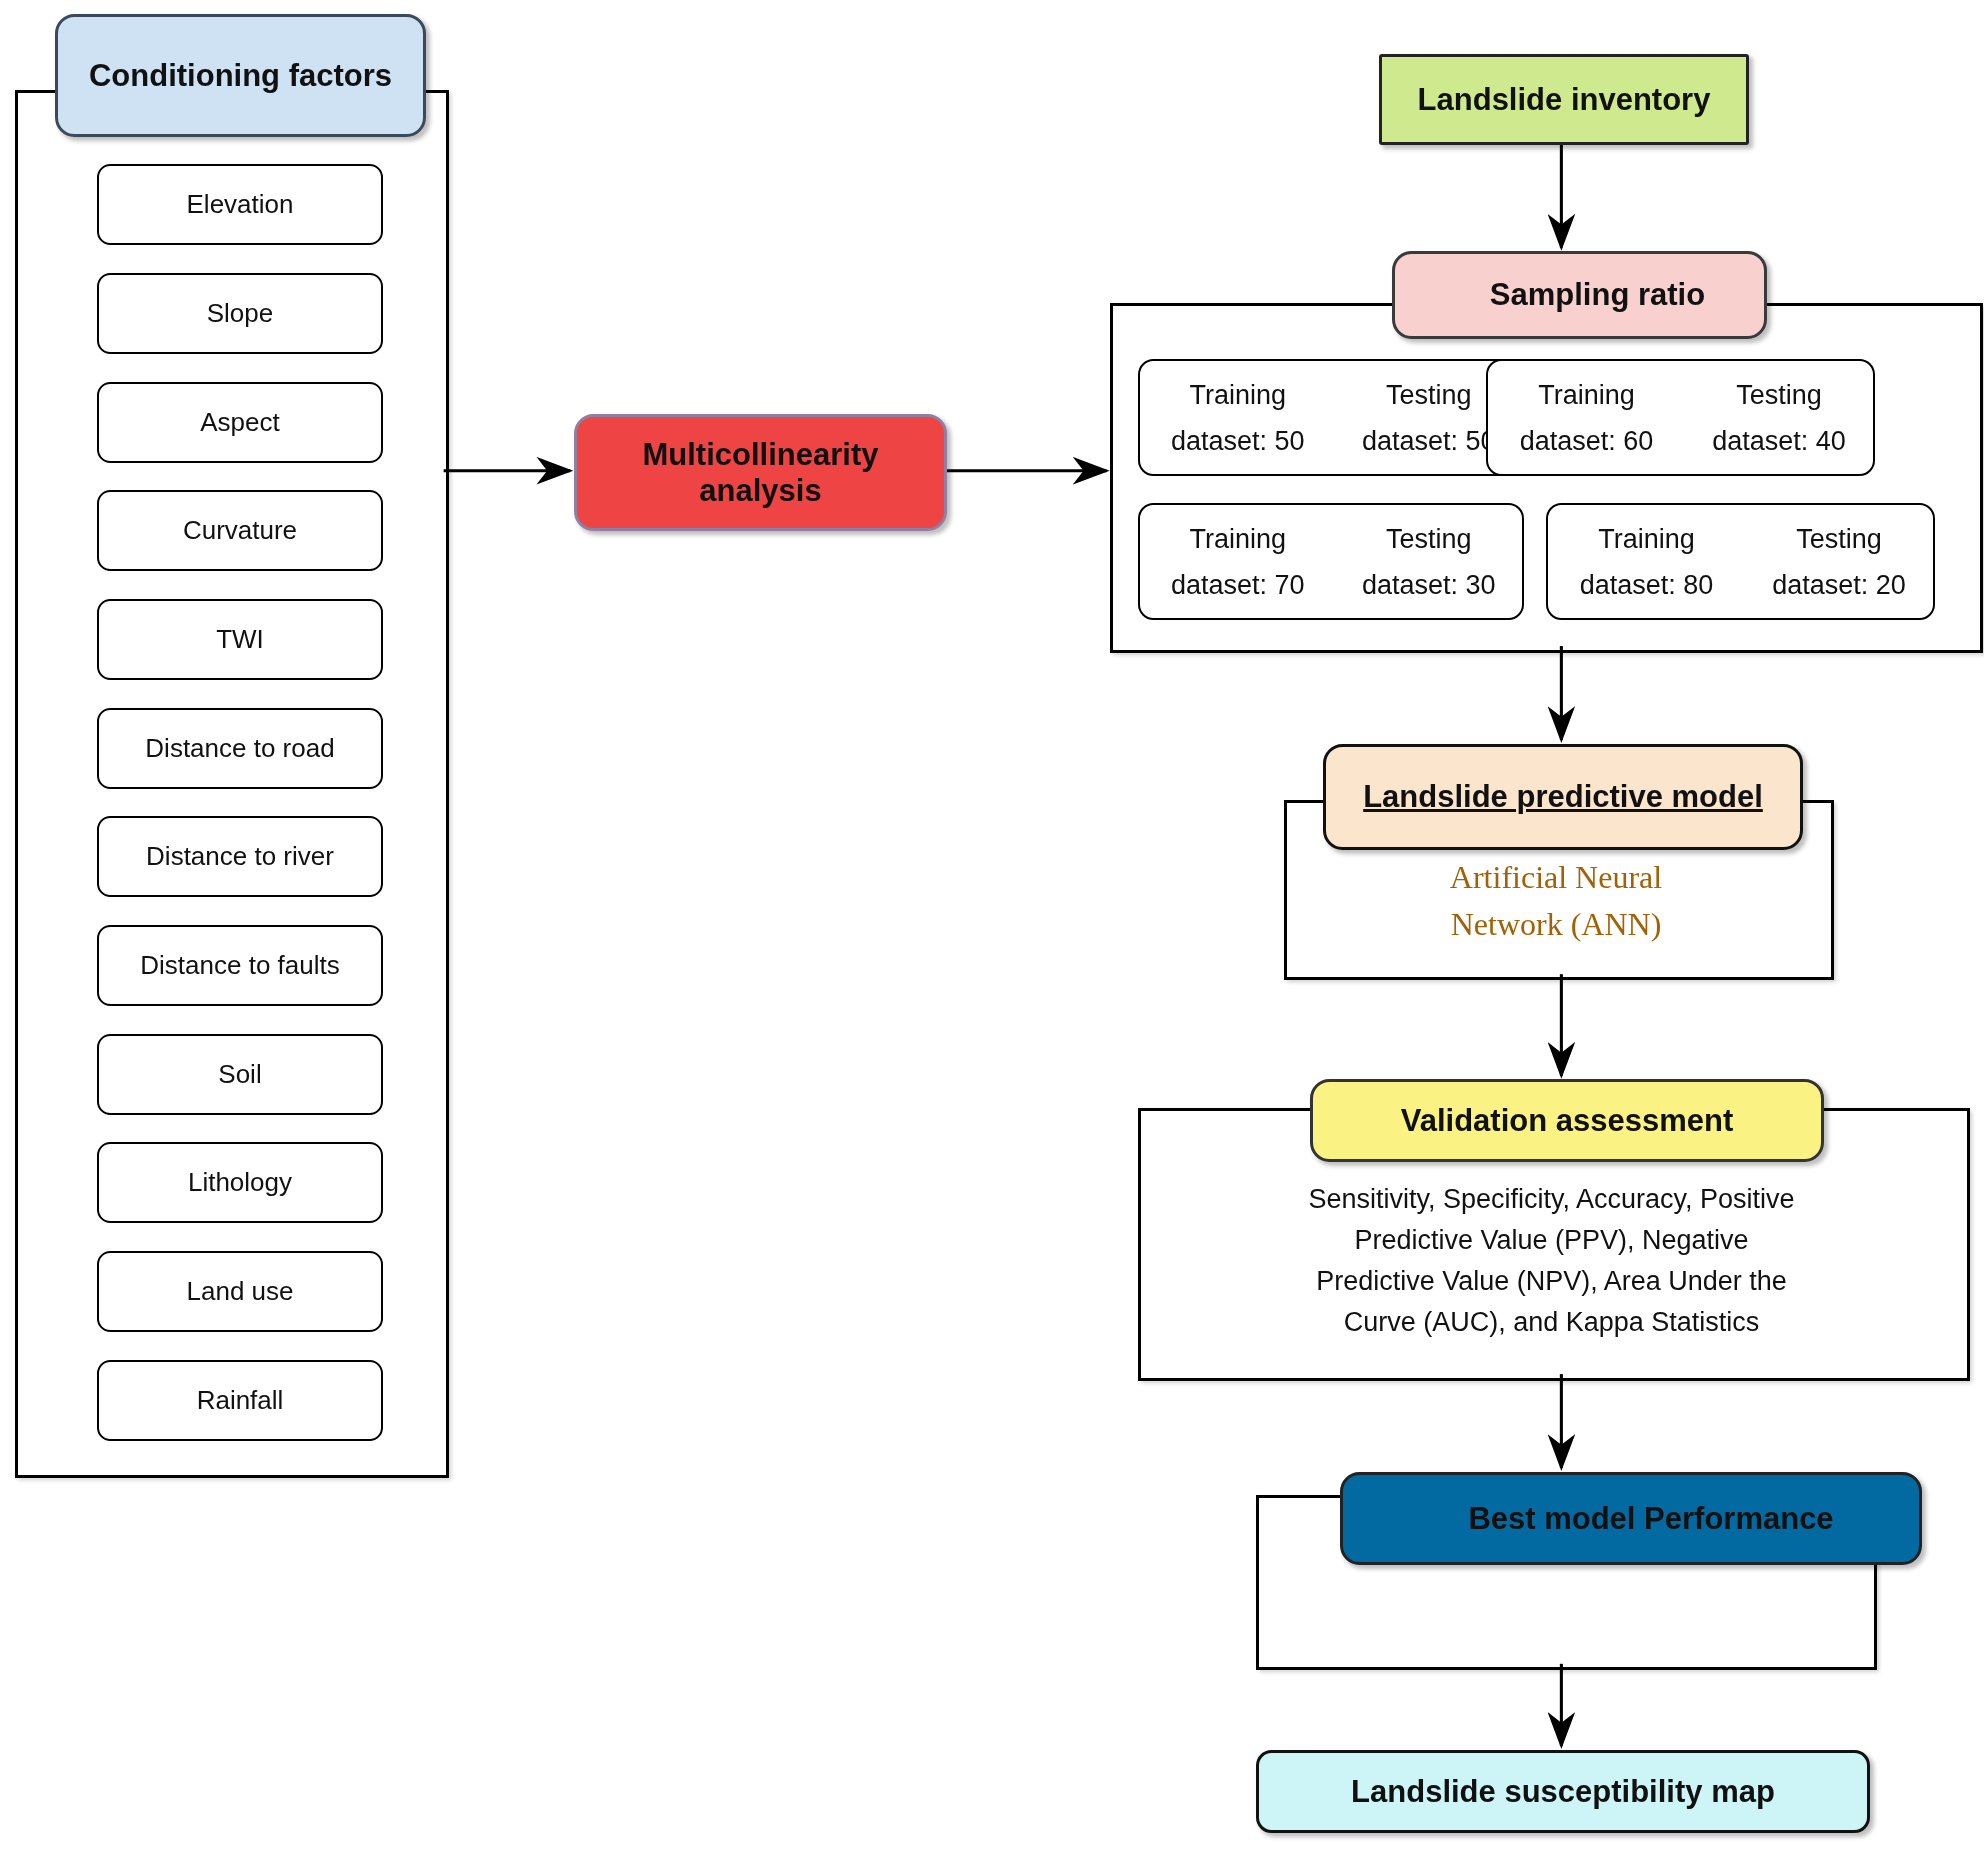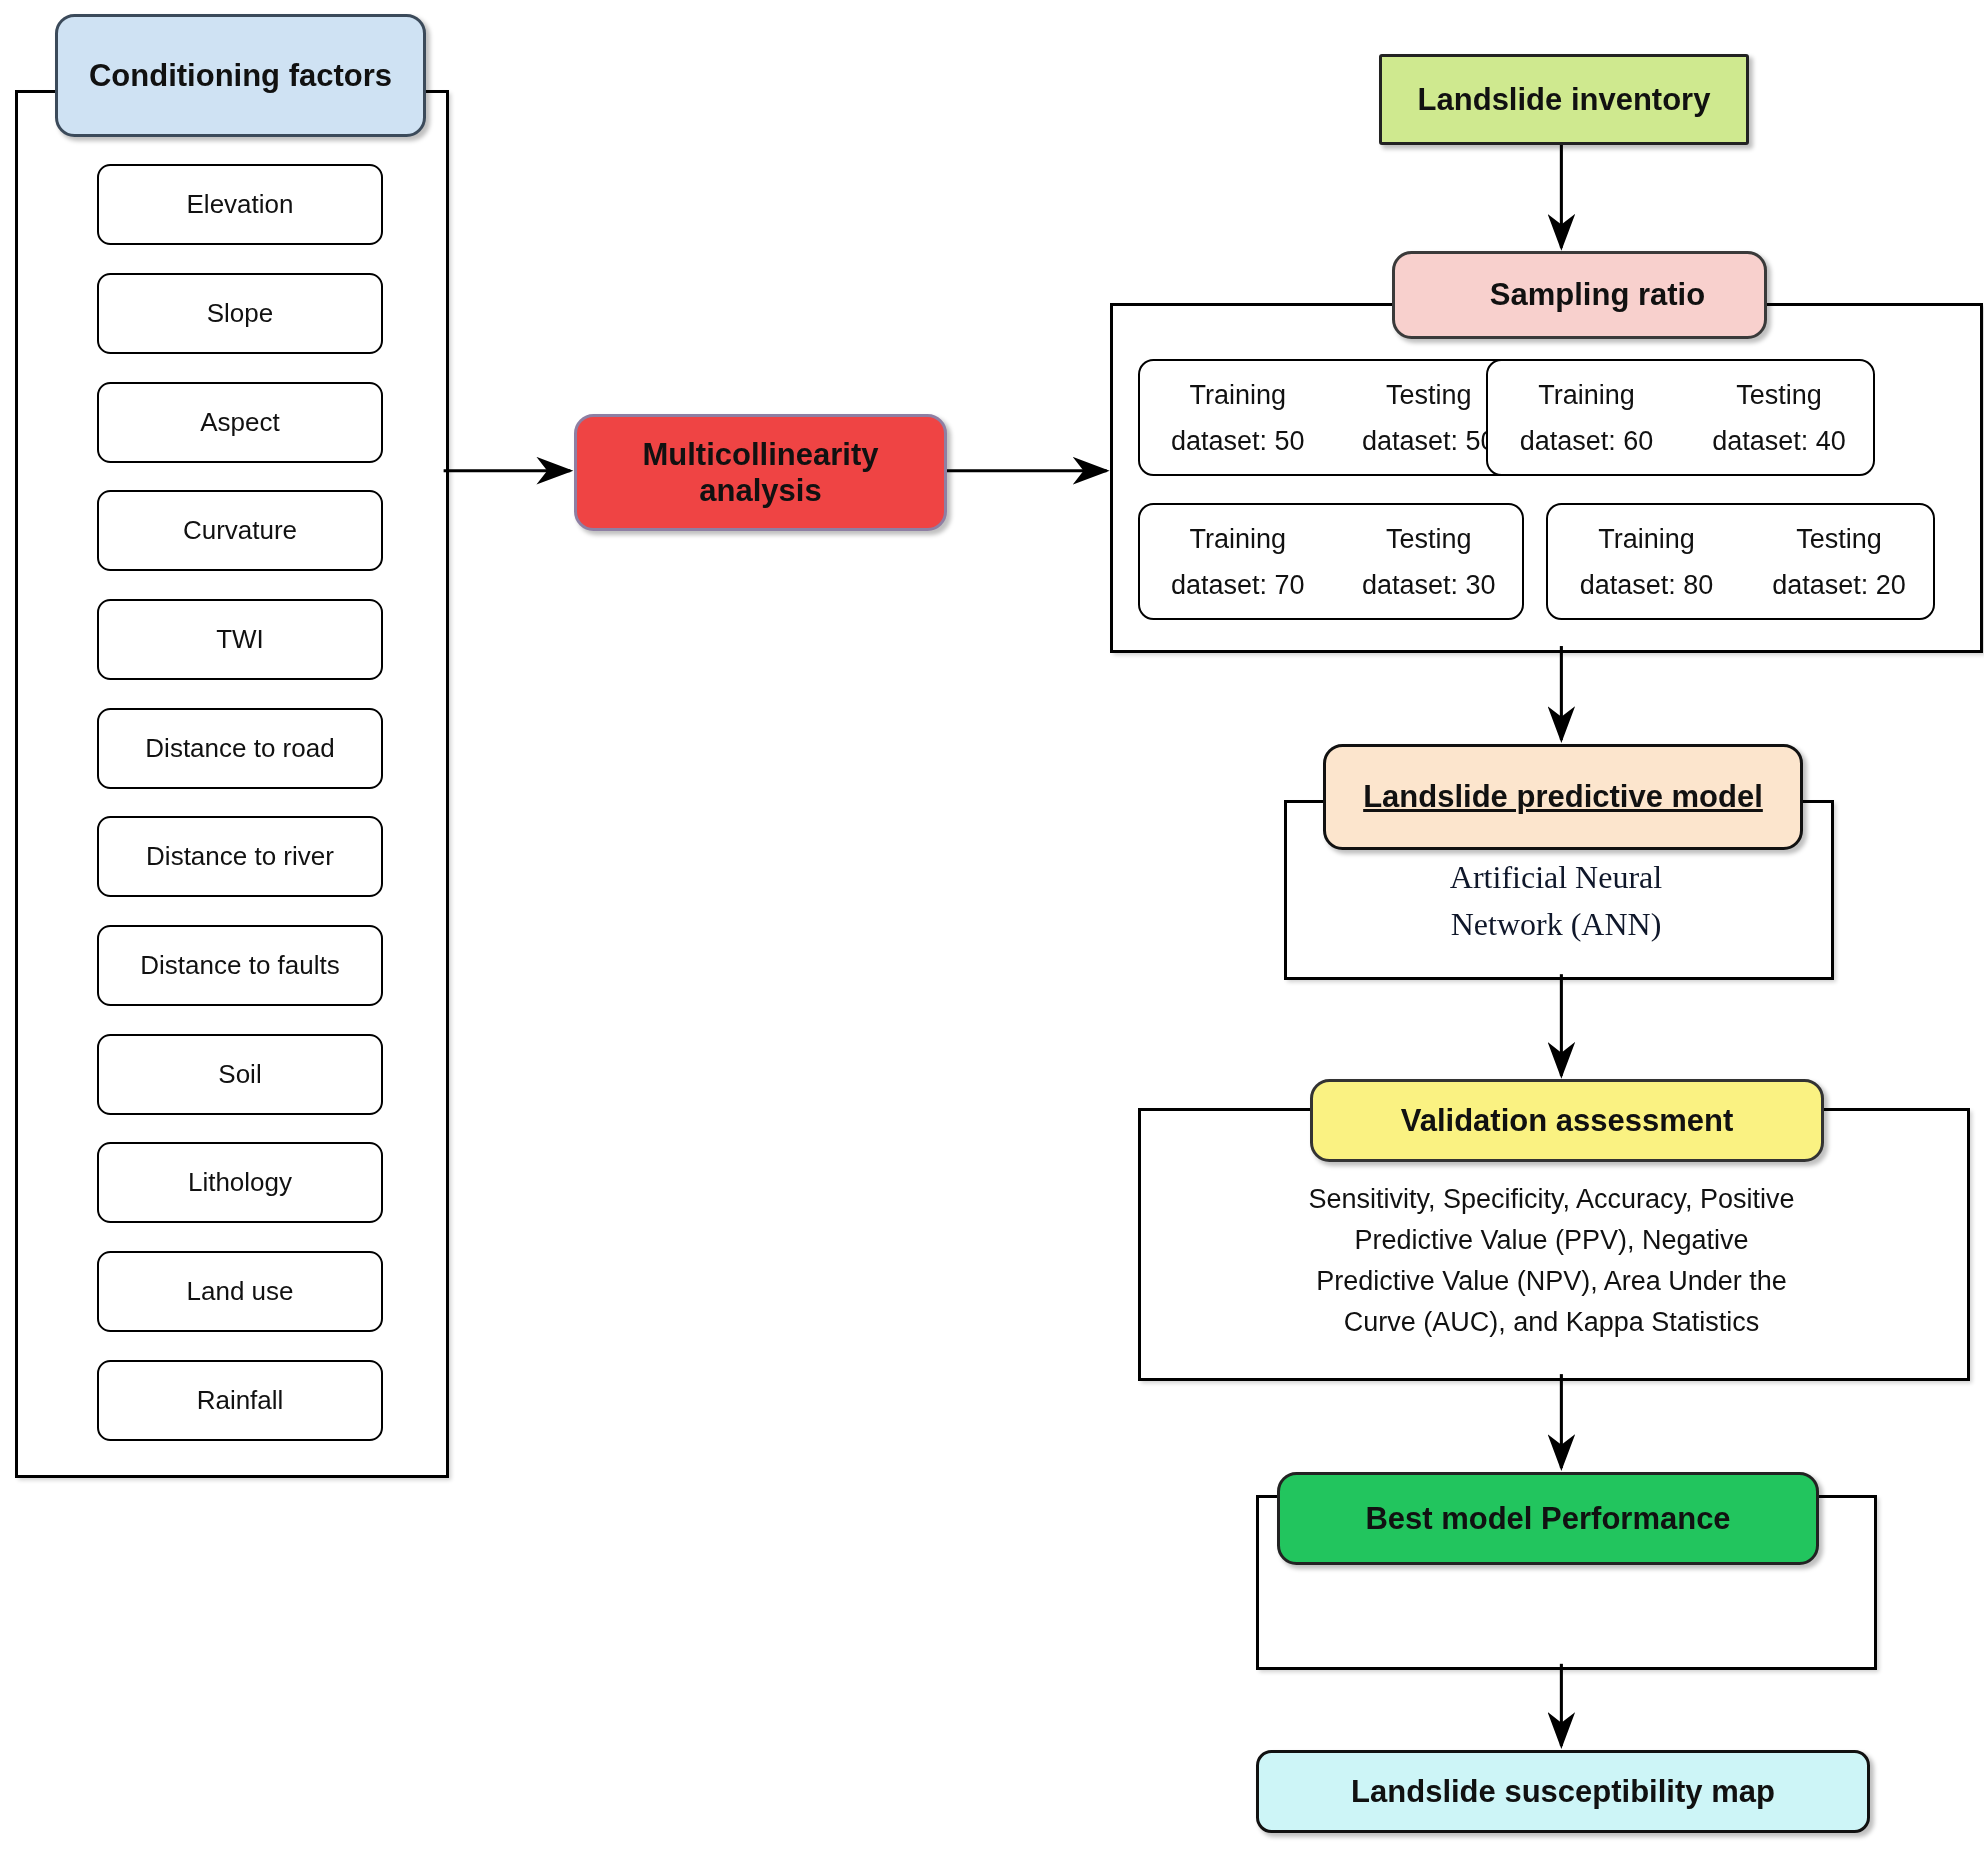--- a/index.html
+++ b/index.html
@@ -50,21 +50,21 @@
   }
   .bodytext{
     position:absolute;
     text-align:center;
     z-index:4;
   }
   .serif{
     font-family:"Liberation Serif", serif;
     font-size:32px;
     line-height:47px;
-    color:#0f172a;
+    color:#a16207;
   }
   #arrow-layer{position:absolute;left:0;top:0;z-index:3;pointer-events:none;}
 </style>
 </head>
 <body>
 
 <div id="canvas">
 
   <svg id="arrow-layer" width="1985" height="1873" viewBox="0 0 3871 3653">
     <defs>
@@ -170,21 +170,21 @@
     <span>Validation assessment</span>
   </div>
   <div class="bodytext" style="left:1159px;top:1179px;width:785px;font-size:27px;line-height:41px;">
     <div>Sensitivity, Specificity, Accuracy, Positive</div>
     <div>Predictive Value (PPV), Negative</div>
     <div>Predictive Value (NPV), Area Under the</div>
     <div>Curve (AUC), and Kappa Statistics</div>
   </div>
 
   <div class="container" style="left:1256px;top:1495px;width:615px;height:169px;"></div>
-  <div class="hdr" style="left:1277px;top:1472px;width:536px;height:87px;background:#22c55e;border:3.6px solid #222;">
+  <div class="hdr" style="left:1340px;top:1472px;width:536px;height:87px;background:#0369a1;border:3.6px solid #222;padding-left:40px;">
     <span>Best model Performance</span>
   </div>
   <div class="bodytext serif" style="left:1256px;top:1488px;width:615px;font-size:36px;">
     <div>Compound factor</div>
   </div>
 
   <div class="hdr" style="left:1256px;top:1750px;width:608px;height:77px;background:#cdf5f7;border:3.6px solid #111;border-radius:15.4px;">
     <span>Landslide susceptibility map</span>
   </div>
 

